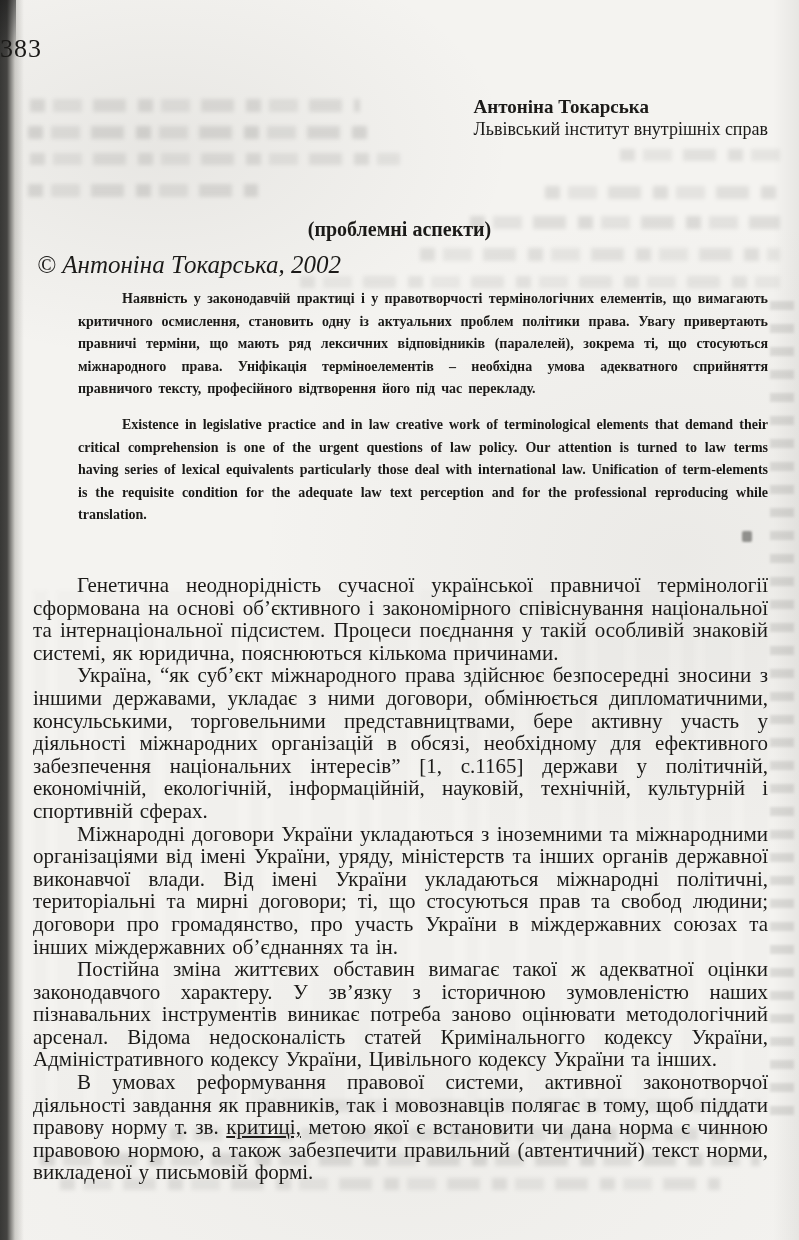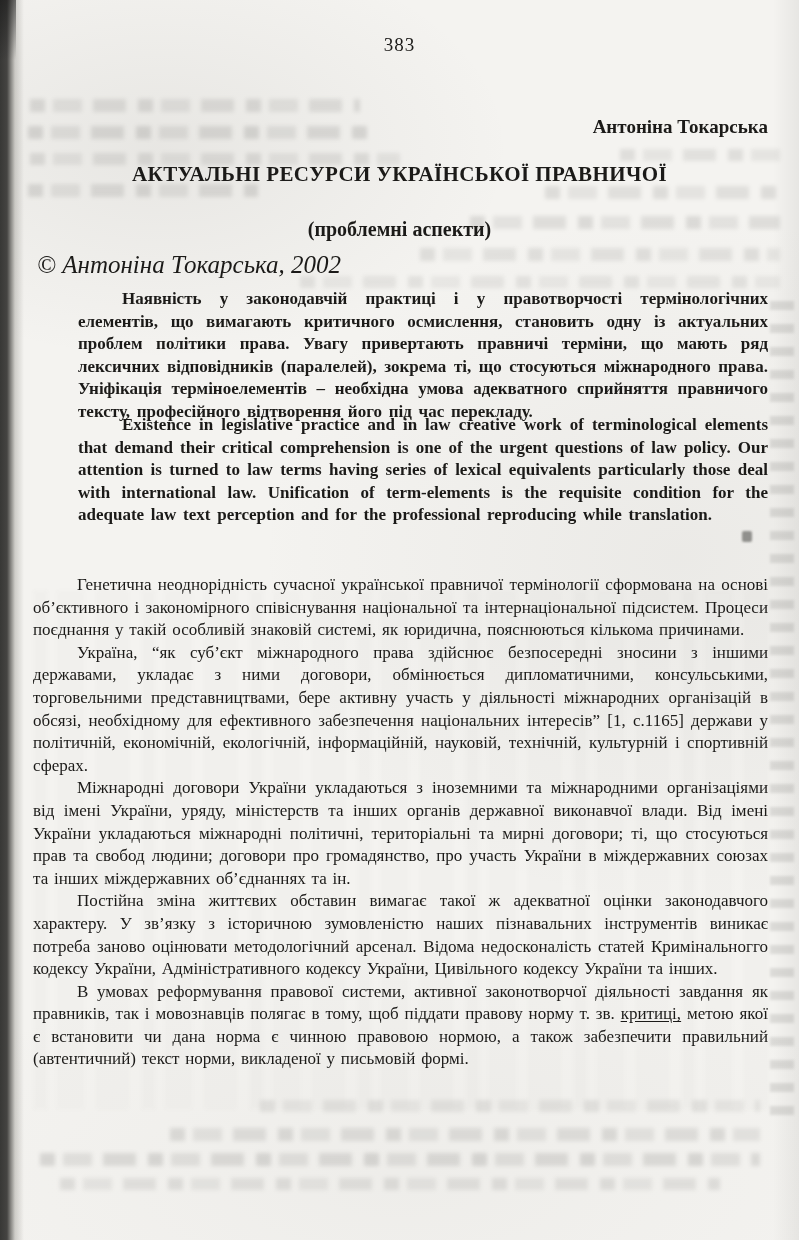--- a/index.html
+++ b/index.html
@@ -21,50 +21,50 @@
   .scan-edge{
     position:absolute;left:0;top:0;width:24px;height:1240px;
     background:linear-gradient(to right,#383836 0,#454442 7px,#8b8a86 11px,rgba(160,158,152,0.45) 15px,rgba(160,158,152,0) 24px);
   }
   .scan-edge-top{
     position:absolute;left:0;top:0;width:16px;height:60px;
     background:linear-gradient(to bottom,rgba(20,20,20,0.55),rgba(20,20,20,0));
   }
   .pageno{
     position:absolute;top:34px;left:0;width:100%;
-    text-align:center;font-size:19px;letter-spacing:1px;
+    font-size:26px;letter-spacing:1px;
   }
   .author-block{
     position:absolute;top:95px;right:31px;
-    text-align:left;line-height:23px;font-size:18px;margin-top:20px;
+    text-align:left;line-height:23px;font-size:18px;
   }
   .author-name{font-weight:bold;font-size:19px;}
   .title{
     position:absolute;top:160px;left:40px;width:719px;
     text-align:center;font-weight:bold;font-size:21px;line-height:29px;
     letter-spacing:0.4px;
   }
   .subtitle{
     position:absolute;top:218px;left:40px;width:719px;
     text-align:center;font-weight:bold;font-size:20px;font-family:Liberation Serif, serif;
   }
   .copyright{
     position:absolute;top:251px;left:37px;
     font-style:italic;font-size:25px;
   }
   .abstract{
     position:absolute;left:78px;width:690px;
-    font-weight:bold;font-size:17px;line-height:22.5px;
+    font-weight:bold;font-size:14px;line-height:22.5px;
     text-align:justify;text-indent:44px;word-spacing:2.5px;
   }
   .abstract-uk{top:288px;}
   .abstract-en{top:414px;}
   .body-text{
     position:absolute;top:574px;left:33px;width:735px;
-    font-size:17px;line-height:22.6px;text-align:justify;word-spacing:1.5px;
+    font-size:21px;line-height:22.6px;text-align:justify;word-spacing:1.5px;
   }
   .body-text p{margin:0;text-indent:44px;}
   .u{text-decoration:underline;text-underline-offset:2px;}
   
   .sm{
     position:absolute;
     background-image:repeating-linear-gradient(90deg,
       rgba(96,95,92,0.55) 0 15px, rgba(96,95,92,0) 15px 23px,
       rgba(96,95,92,0.38) 23px 52px, rgba(96,95,92,0) 52px 63px,
       rgba(96,95,92,0.48) 63px 96px, rgba(96,95,92,0) 96px 108px);
@@ -100,24 +100,25 @@
   <div class="sm" style="left:33px;top:590px;width:735px;height:520px;opacity:.045"></div>
   <div class="sm" style="left:260px;top:1100px;width:500px;height:12px;opacity:.22"></div>
   <div class="sm" style="left:170px;top:1128px;width:590px;height:13px;opacity:.30"></div>
   <div class="sm" style="left:40px;top:1153px;width:720px;height:13px;opacity:.34"></div>
   <div class="sm" style="left:60px;top:1178px;width:660px;height:12px;opacity:.26"></div>
 
   <div class="pageno">383</div>
 
   <div class="author-block">
     <div class="author-name">Антоніна Токарська</div>
+    <div class="affiliation">Львівський інститут внутрішніх справ</div>
   </div>
 
   <div class="title">
-    <span>АКТУАЛЬНІ РЕСУРСИ УКРАЇНСЬКОЇ ПРАВНИЧОЇ</span><br>
+    <br>
   </div>
   <div class="subtitle">(проблемні аспекти)</div>
 
   <div class="copyright">© Антоніна Токарська, 2002</div>
 
   <div class="abstract abstract-uk">Наявність у законодавчій практиці і у правотворчості термінологічних елементів, що вимагають критичного осмислення, становить одну із актуальних проблем політики права. Увагу привертають правничі терміни, що мають ряд лексичних відповідників (паралелей), зокрема ті, що стосуються міжнародного права. Уніфікація терміноелементів – необхідна умова адекватного сприйняття правничого тексту, професійного відтворення його під час перекладу.</div>
 
   <div class="abstract abstract-en">Existence in legislative practice and in law creative work of terminological elements that demand their critical comprehension is one of the urgent questions of law policy. Our attention is turned to law terms having series of lexical equivalents particularly those deal with international law. Unification of term-elements is the requisite condition for the adequate law text perception and for the professional reproducing while translation.</div>
 
   <div class="body-text">

